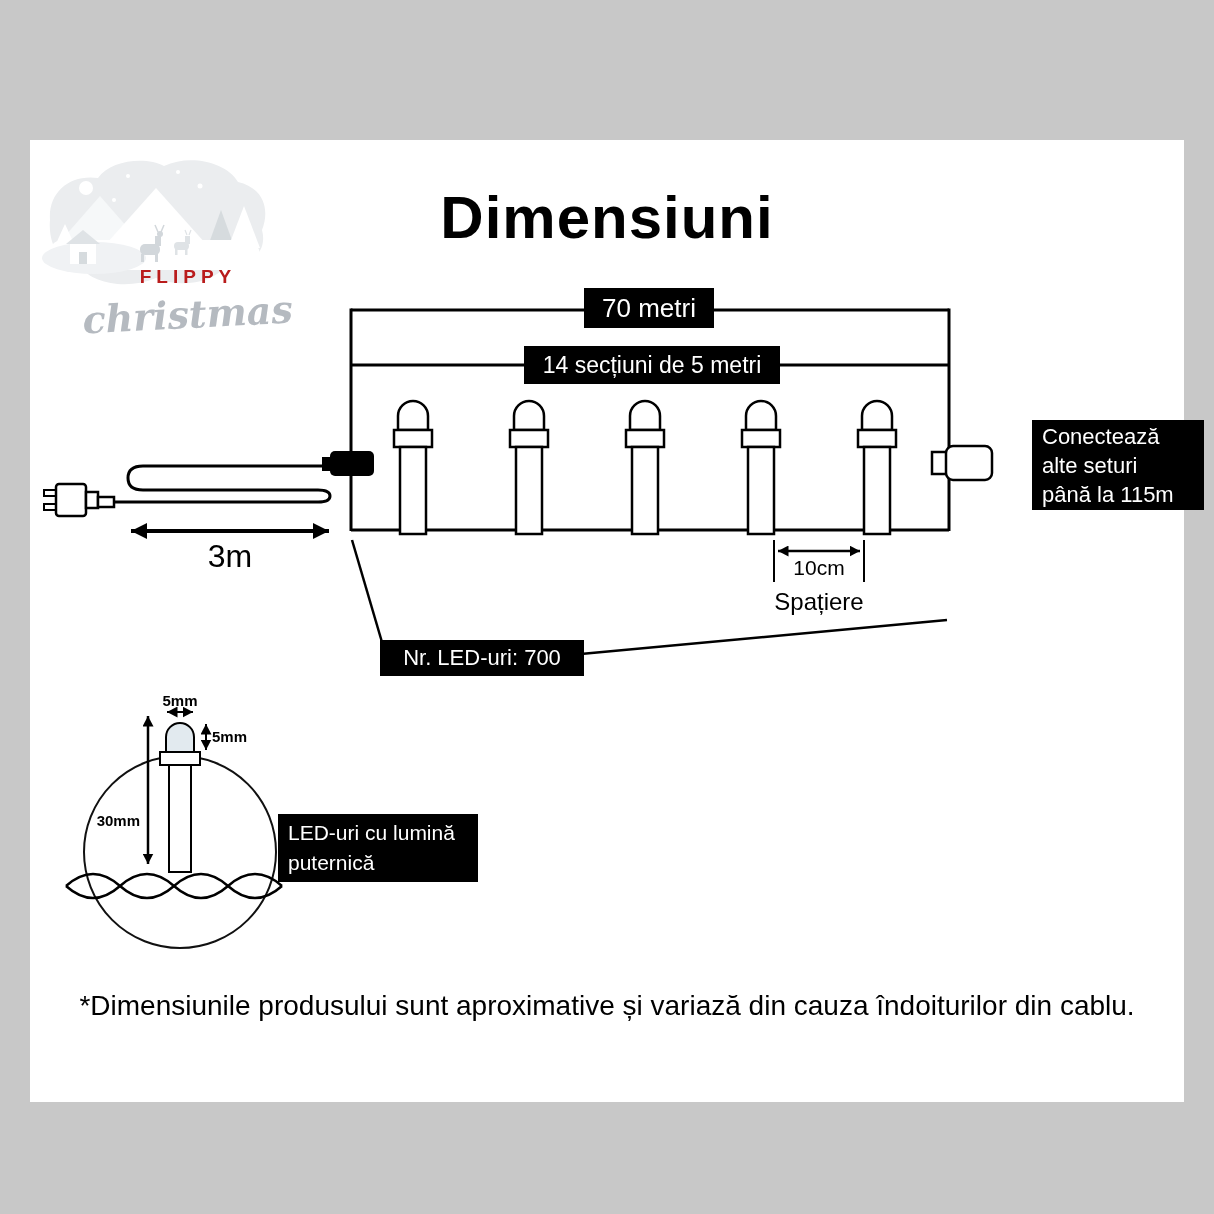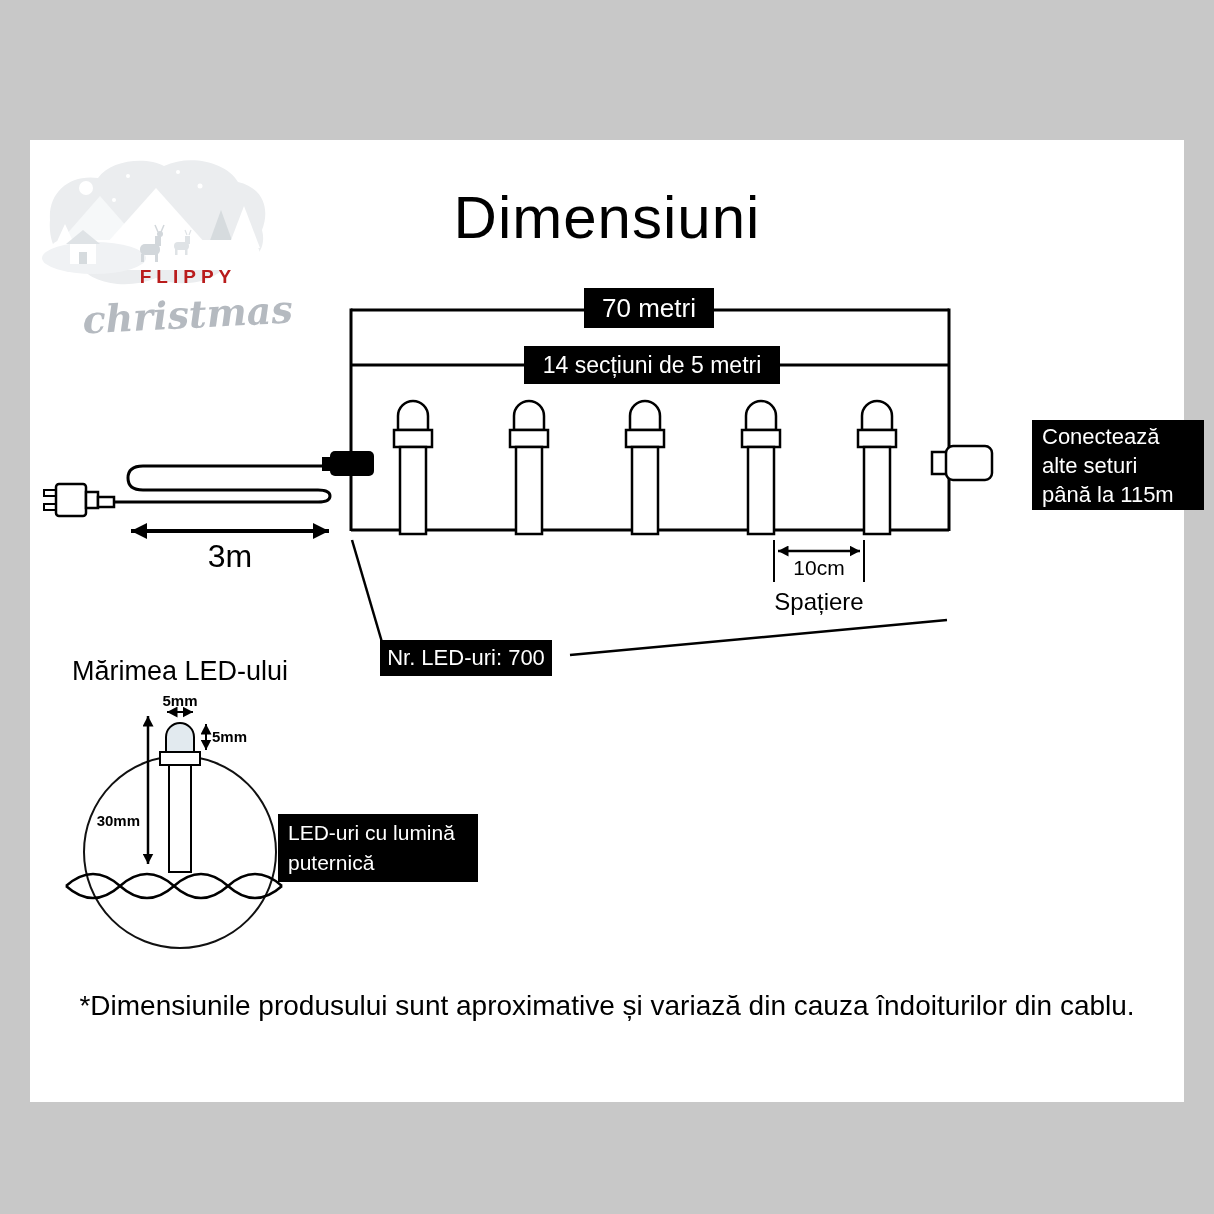--- a/index.html
+++ b/index.html
@@ -10,33 +10,33 @@
     color:#000;
   }
   .canvas { position:absolute; left:30px; top:140px; width:1154px; height:962px; background:#ffffff; }
   .overlay { position:absolute; left:0; top:0; z-index:2; }
   .txt { position:absolute; z-index:3; white-space:nowrap; }
   .lbl {
     position:absolute; z-index:3; background:#000; color:#ffffff;
     display:flex; align-items:center; justify-content:center; white-space:nowrap;
   }
   .lbl.multiline { flex-direction:column; align-items:flex-start; justify-content:center;margin-left:20px; }
-  .page-title { left:30px; top:183px; width:1154px; text-align:center; font-size:60px; font-weight:400; letter-spacing:1px; }
+  .page-title { left:30px; top:183px; width:1154px; text-align:center; font-size:60px; font-weight:700; letter-spacing:1px; }
   .footer-note { left:30px; top:990px; width:1154px; text-align:center; font-size:28px; }
   .detail-heading { left:40px; top:656px; width:280px; text-align:center; font-size:27px; }
   .lead-label { left:170px; top:538px; width:120px; text-align:center; font-size:32px; }
   .spacing-value { left:769px; top:556px; width:100px; text-align:center; font-size:21px; }
   .spacing-label { left:744px; top:588px; width:150px; text-align:center; font-size:24px; }
   .dim-w { left:150px; top:692px; width:60px; text-align:center; font-size:15px; font-weight:600; }
   .dim-h { left:212px; top:728px; width:60px; text-align:left; font-size:15px; font-weight:600; }
   .dim-l { left:84px; top:812px; width:56px; text-align:right; font-size:15px; font-weight:600; }
   .lbl-70 { left:584px; top:288px; width:130px; height:40px; font-size:26px; }
   .lbl-sections { left:524px; top:346px; width:256px; height:38px; font-size:23px; }
   .lbl-connector { left:1012px; top:420px; width:172px; height:90px; font-size:22px; line-height:29px; padding-left:10px; box-sizing:border-box; }
-  .lbl-count { left:380px; top:640px; width:172px; height:36px; font-size:22px; }
+  .lbl-count { left:380px; top:640px; width:204px; height:36px; font-size:22px; }
   .lbl-lednote { left:258px; top:814px; width:200px; height:68px; font-size:21px; line-height:30px; padding-left:10px; box-sizing:border-box; }
   .logo-top { left:118px; top:266px; width:140px; text-align:center; font-size:19px; letter-spacing:5px; font-weight:600; color:#b91c1c; }
   .logo-script { left:80px; top:292px; width:215px; text-align:center; font-size:38px; font-style:italic; font-weight:700;
                  font-family:"DejaVu Serif","Liberation Serif",serif; color:#b5bac0; transform:rotate(-3deg); }
 </style>
 </head>
 <body>
 
 <div class="stage">
   <div class="canvas"></div>
@@ -191,19 +191,18 @@
   </div>
   <div class="lbl lbl-count">Nr. LED-uri: 700</div>
   <div class="lbl multiline lbl-lednote">
     <span>LED-uri cu lumină</span>
     <span>puternică</span>
   </div>
 
   <div class="txt lead-label">3m</div>
   <div class="txt spacing-value">10cm</div>
   <div class="txt spacing-label">Spațiere</div>
-  <div class="txt detail-heading">Mărimea LED-ului</div>
   <div class="txt dim-w">5mm</div>
   <div class="txt dim-h">5mm</div>
   <div class="txt dim-l">30mm</div>
 
   <div class="txt footer-note">*Dimensiunile produsului sunt aproximative și variază din cauza îndoiturilor din cablu.</div>
 </div>
 
 </body></html>

